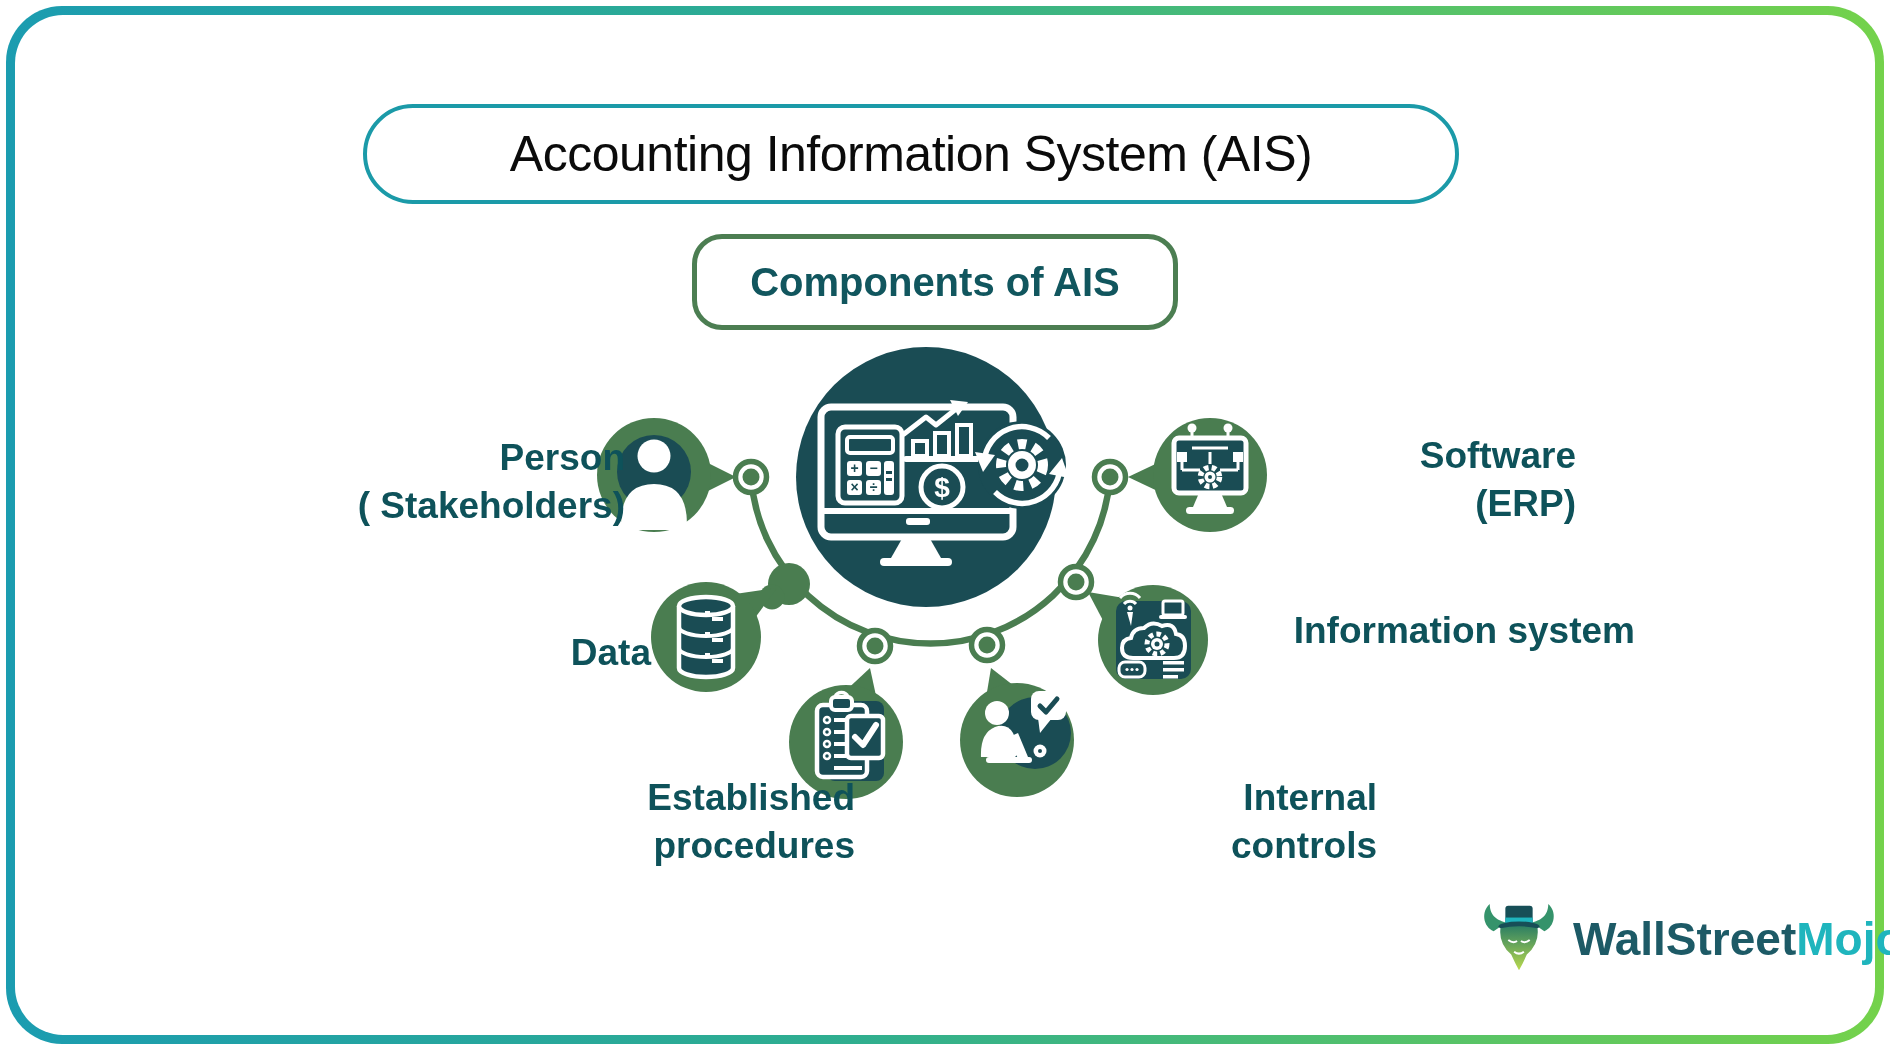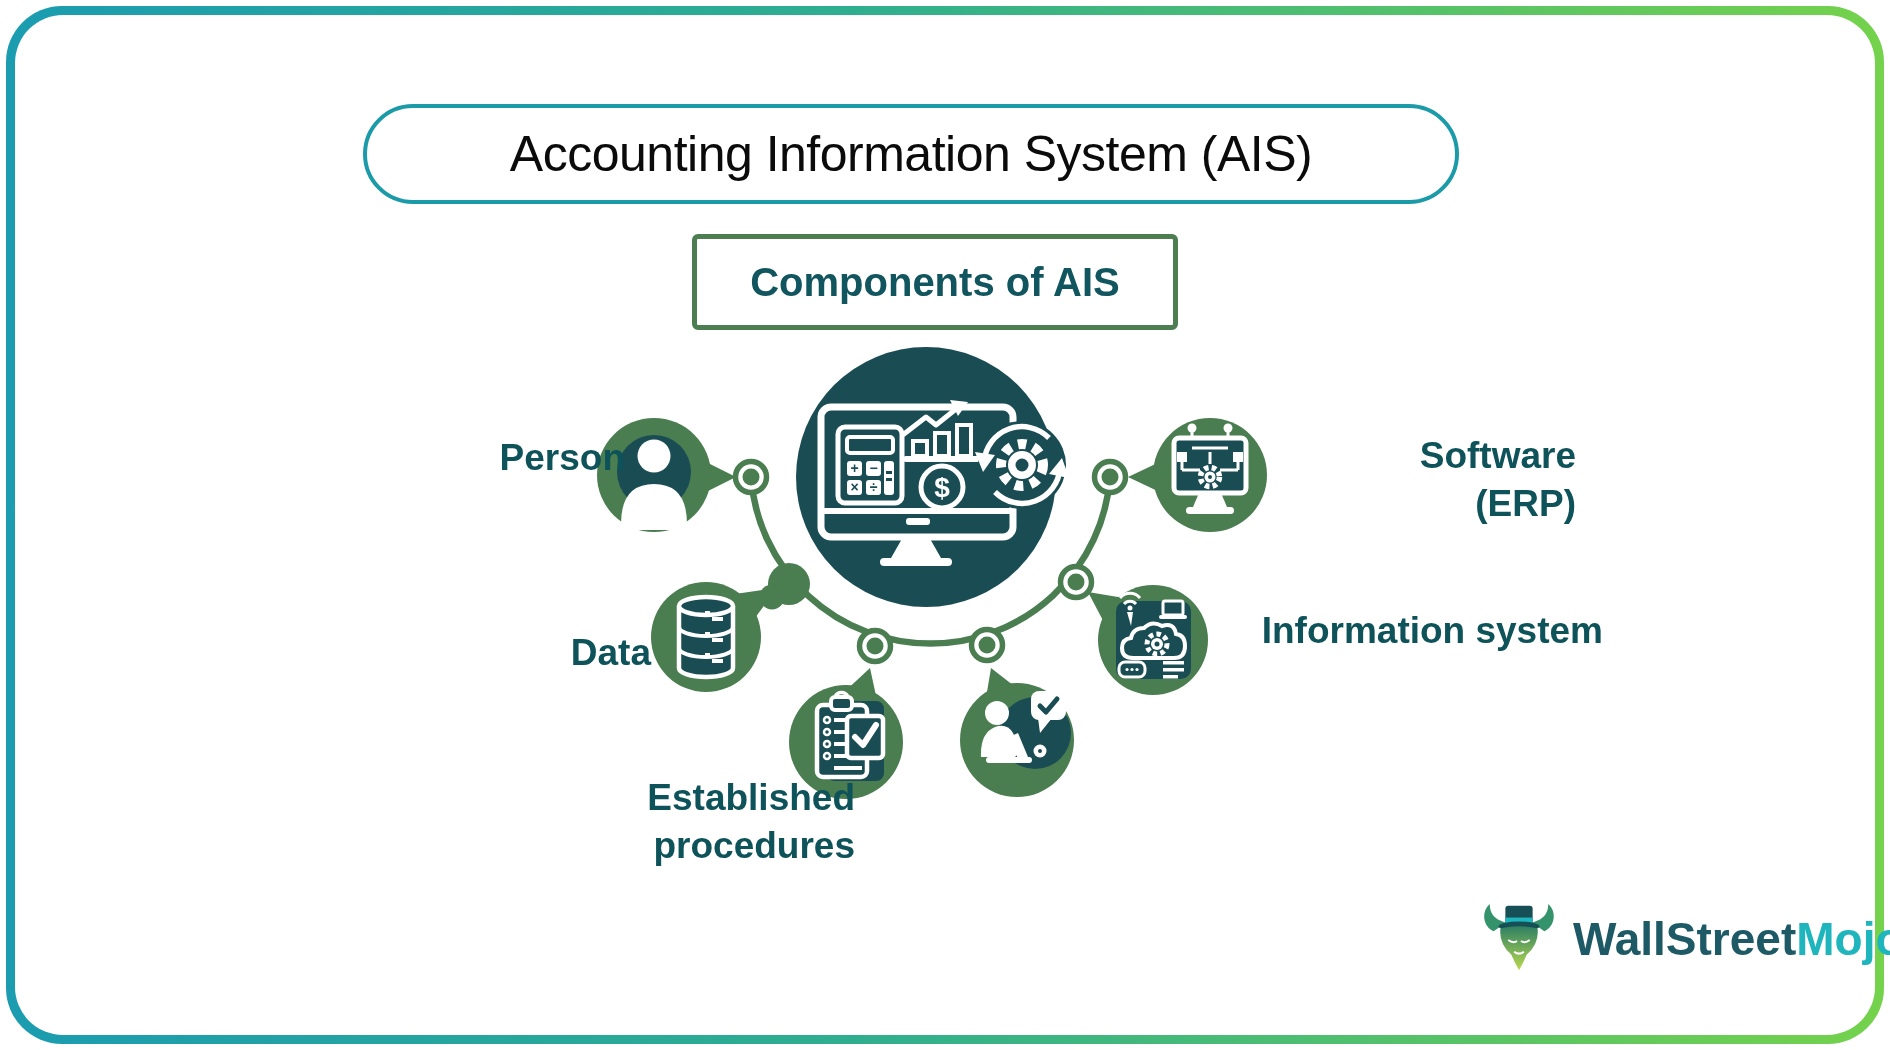--- a/index.html
+++ b/index.html
@@ -8,31 +8,31 @@
   
   .frame{position:absolute;left:6px;top:6px;right:6px;bottom:6px;border-radius:56px;
          background:linear-gradient(90deg,#1b9cb0 0%,#2fae8f 45%,#74d24b 100%);}
   .frame-inner{position:absolute;left:9px;top:9px;right:9px;bottom:9px;border-radius:48px;background:#ffffff;}
   
   .title-box{position:absolute;left:363px;top:104px;width:1088px;height:92px;border:4px solid #1b9aa8;
              border-radius:50px;display:flex;align-items:center;justify-content:center;background:#ffffff;}
   .title-box span{font-size:50px;font-weight:400;color:#0b0b0b;letter-spacing:-0.5px;white-space:nowrap;}
   
   .subtitle-box{position:absolute;left:692px;top:234px;width:476px;height:86px;border:5px solid #4c7e52;
-                border-radius:6px;display:flex;align-items:center;justify-content:center;background:#ffffff;}
+                border-radius:30px;display:flex;align-items:center;justify-content:center;background:#ffffff;}
   .subtitle-box span{font-size:40px;font-weight:700;color:#11565e;white-space:nowrap;}
   
   .diagram{position:absolute;left:0;top:0;width:1890px;height:1050px;}
   
   .node-label{position:absolute;text-align:right;font-weight:700;color:#0e525a;
               font-size:37px;line-height:48px;white-space:nowrap;}
   .lbl-person{left:225px;top:434px;width:400px;}
   .lbl-software{left:1186px;top:432px;width:390px;}
   .lbl-data{left:451px;top:629px;width:200px;}
-  .lbl-infrastructure{left:1203px;top:607px;width:400px;}
+  .lbl-infrastructure{left:1235px;top:607px;width:400px;}
   .lbl-established{left:455px;top:774px;width:400px;}
   .lbl-internal{left:977px;top:774px;width:400px;}
   .node-label span{display:block;}
   
   .logo{position:absolute;left:1480px;top:900px;display:flex;align-items:center;}
   .logo-text{font-size:46px;font-weight:700;margin-left:15px;white-space:nowrap;}
   .logo-text .p1{color:#1d5a66;}
   .logo-text .p2{color:#1fb5bd;}
 </style>
 </head>
@@ -233,34 +233,39 @@
         <path d="M1049 438 A38 38 0 0 0 984 462" fill="none" stroke="#ffffff" stroke-width="5.5"></path>
         <polygon points="975,452 995,455 983,472" fill="#ffffff"></polygon>
         <path d="M995 492 A38 38 0 0 0 1060 468" fill="none" stroke="#ffffff" stroke-width="5.5"></path>
         <polygon points="1069,478 1049,474 1062,458" fill="#ffffff"></polygon>
       </g>
     </g>
   </svg>
 
   <div class="node-label lbl-person">
     <span>Person</span>
+    <span>( Stakeholders)</span>
   </div>
   <div class="node-label lbl-software">
     <span>Software</span>
     <span>(ERP)</span>
   </div>
   <div class="node-label lbl-data">
     <span>Data</span>
   </div>
   <div class="node-label lbl-infrastructure">
     <span>Information system</span>
   </div>
   <div class="node-label lbl-established">
     <span>Established</span>
     <span>procedures</span>
+  </div>
+  <div class="node-label lbl-internal">
+    <span>Internal</span>
+    <span>controls</span>
   </div>
 
   <div class="logo">
     <svg width="78" height="78" viewBox="0 0 80 80">
       <defs>
         <linearGradient id="faceGrad" x1="0" y1="0" x2="0" y2="1">
           <stop offset="0" stop-color="#2e8063"></stop>
             <stop offset="1" stop-color="#b9d94e"></stop>
         </linearGradient>
       </defs>

